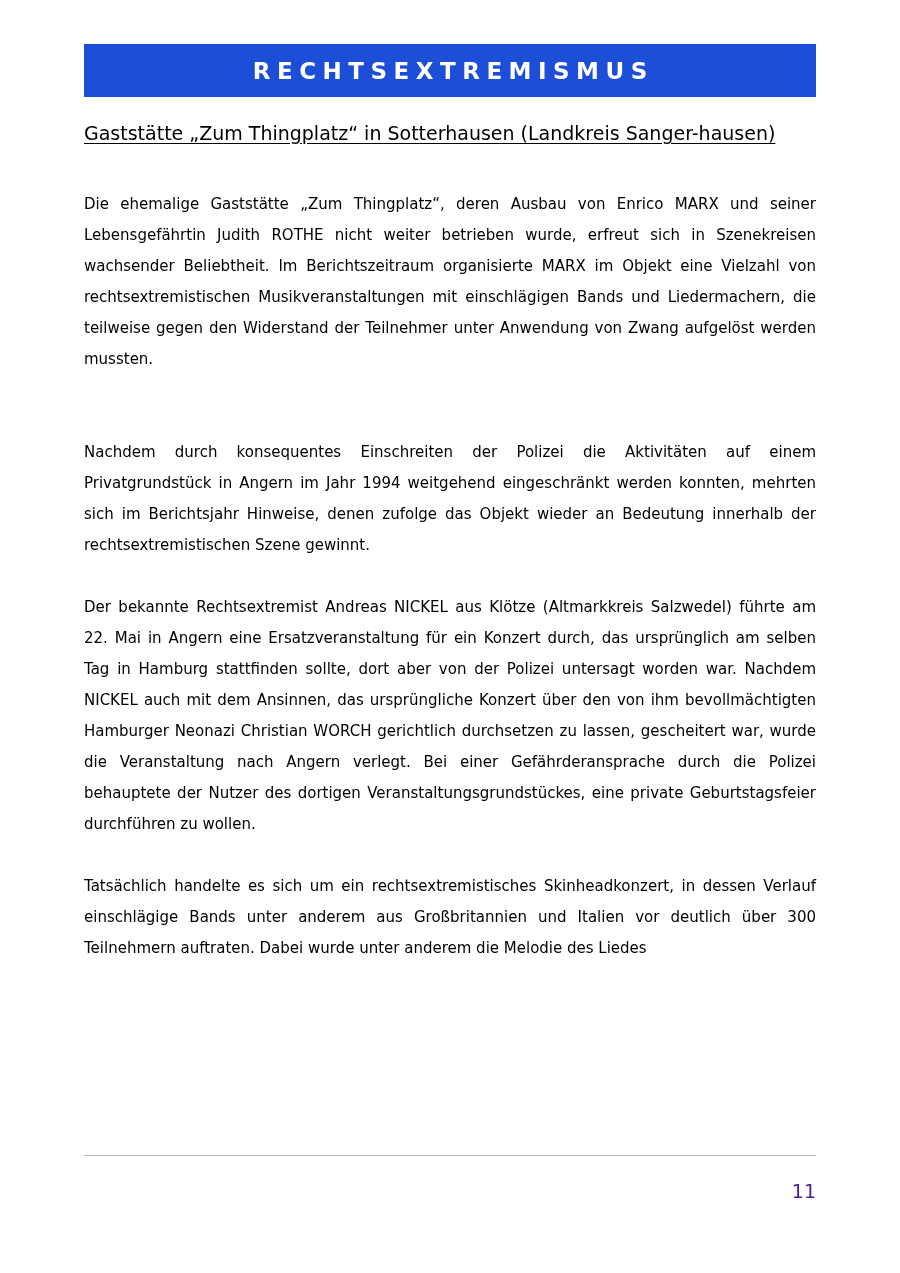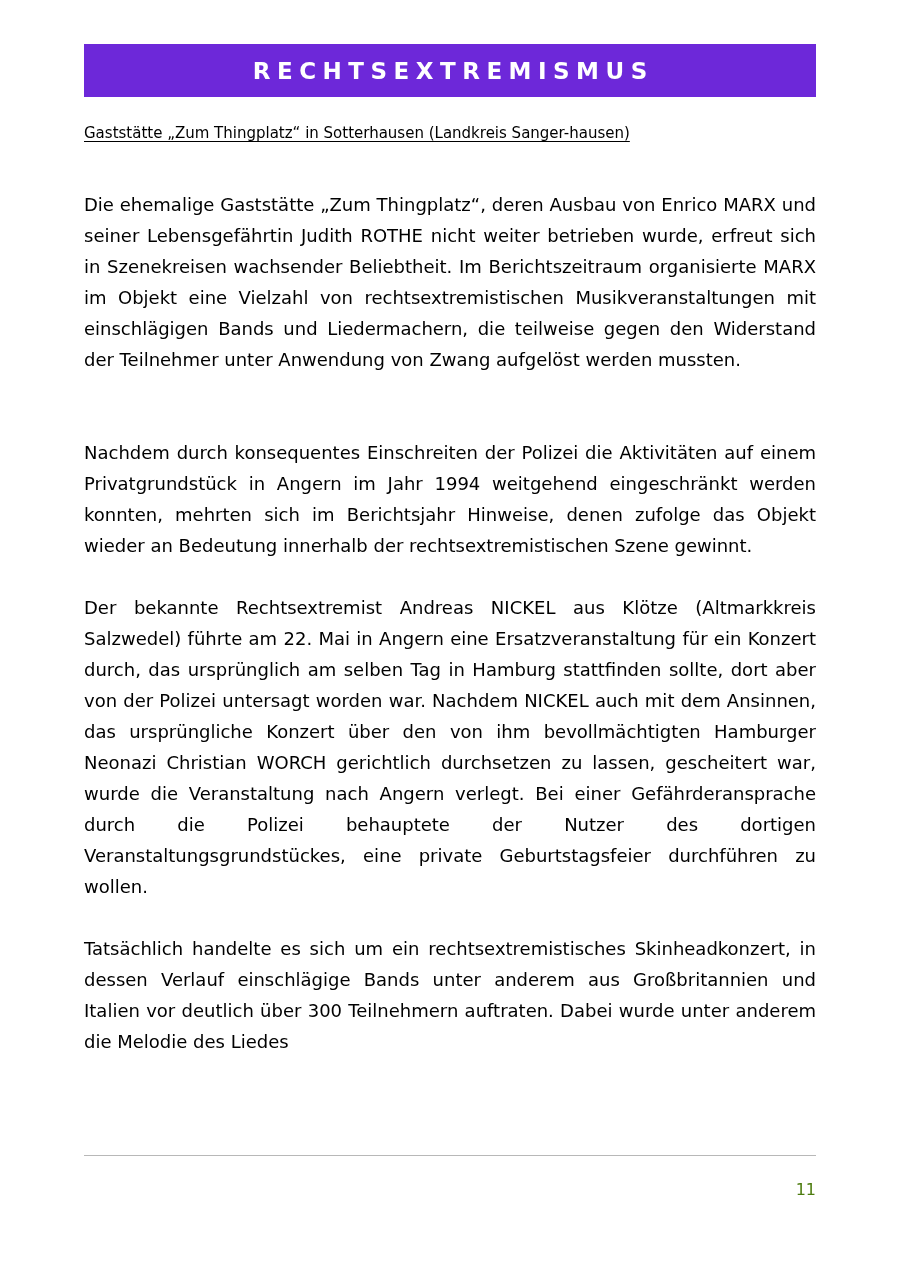--- a/index.html
+++ b/index.html
@@ -21,75 +21,75 @@
     top: 0;
     width: 900px;
     height: 1273px;
   }
   .banner {
     position: absolute;
     left: 84px;
     top: 44px;
     width: 732px;
     height: 53px;
-    background: #6d28d9;
+    background: #1d4ed8;
     display: flex;
     align-items: center;
     justify-content: center;
   }
   .banner-text {
     color: #ffffff;
     font-size: 23px;
     font-weight: bold;
     letter-spacing: 6.5px;
     text-indent: 6.5px;
     font-family: "DejaVu Sans", sans-serif;
   }
   .content {
     position: absolute;
     left: 84px;
     top: 118px;
     width: 732px;
   }
   .heading {
-    font-size: 15px;
+    font-size: 19px;
     line-height: 31px;
     text-decoration: underline;
     text-underline-offset: 3px;
     text-align: justify;
     text-align-last: left;
     margin: 0;
     hyphens: manual;
   }
   .heading-1 {
     margin-bottom: 0px;
   }
   .para {
-    font-size: 18px;
+    font-size: 15px;
     line-height: 31px;
     text-align: justify;
     text-align-last: left;
     margin: 0;
   }
   .gap-lg { height: 40px; }
   .gap-md { height: 31px; }
   .footer-rule {
     position: absolute;
     left: 84px;
     top: 1155px;
     width: 732px;
     height: 1px;
     background: #b8b8b8;
   }
   .page-number {
     position: absolute;
     right: 84px;
     top: 1180px;
-    font-size: 16px;
-    color: #4d7c0f;
+    font-size: 19px;
+    color: #4c1d95;
     text-align: right;
   }
 </style>
 </head>
 <body>
 
 <div class="page">
 
   <div class="banner">
     <div class="banner-text">RECHTSEXTREMISMUS</div>

